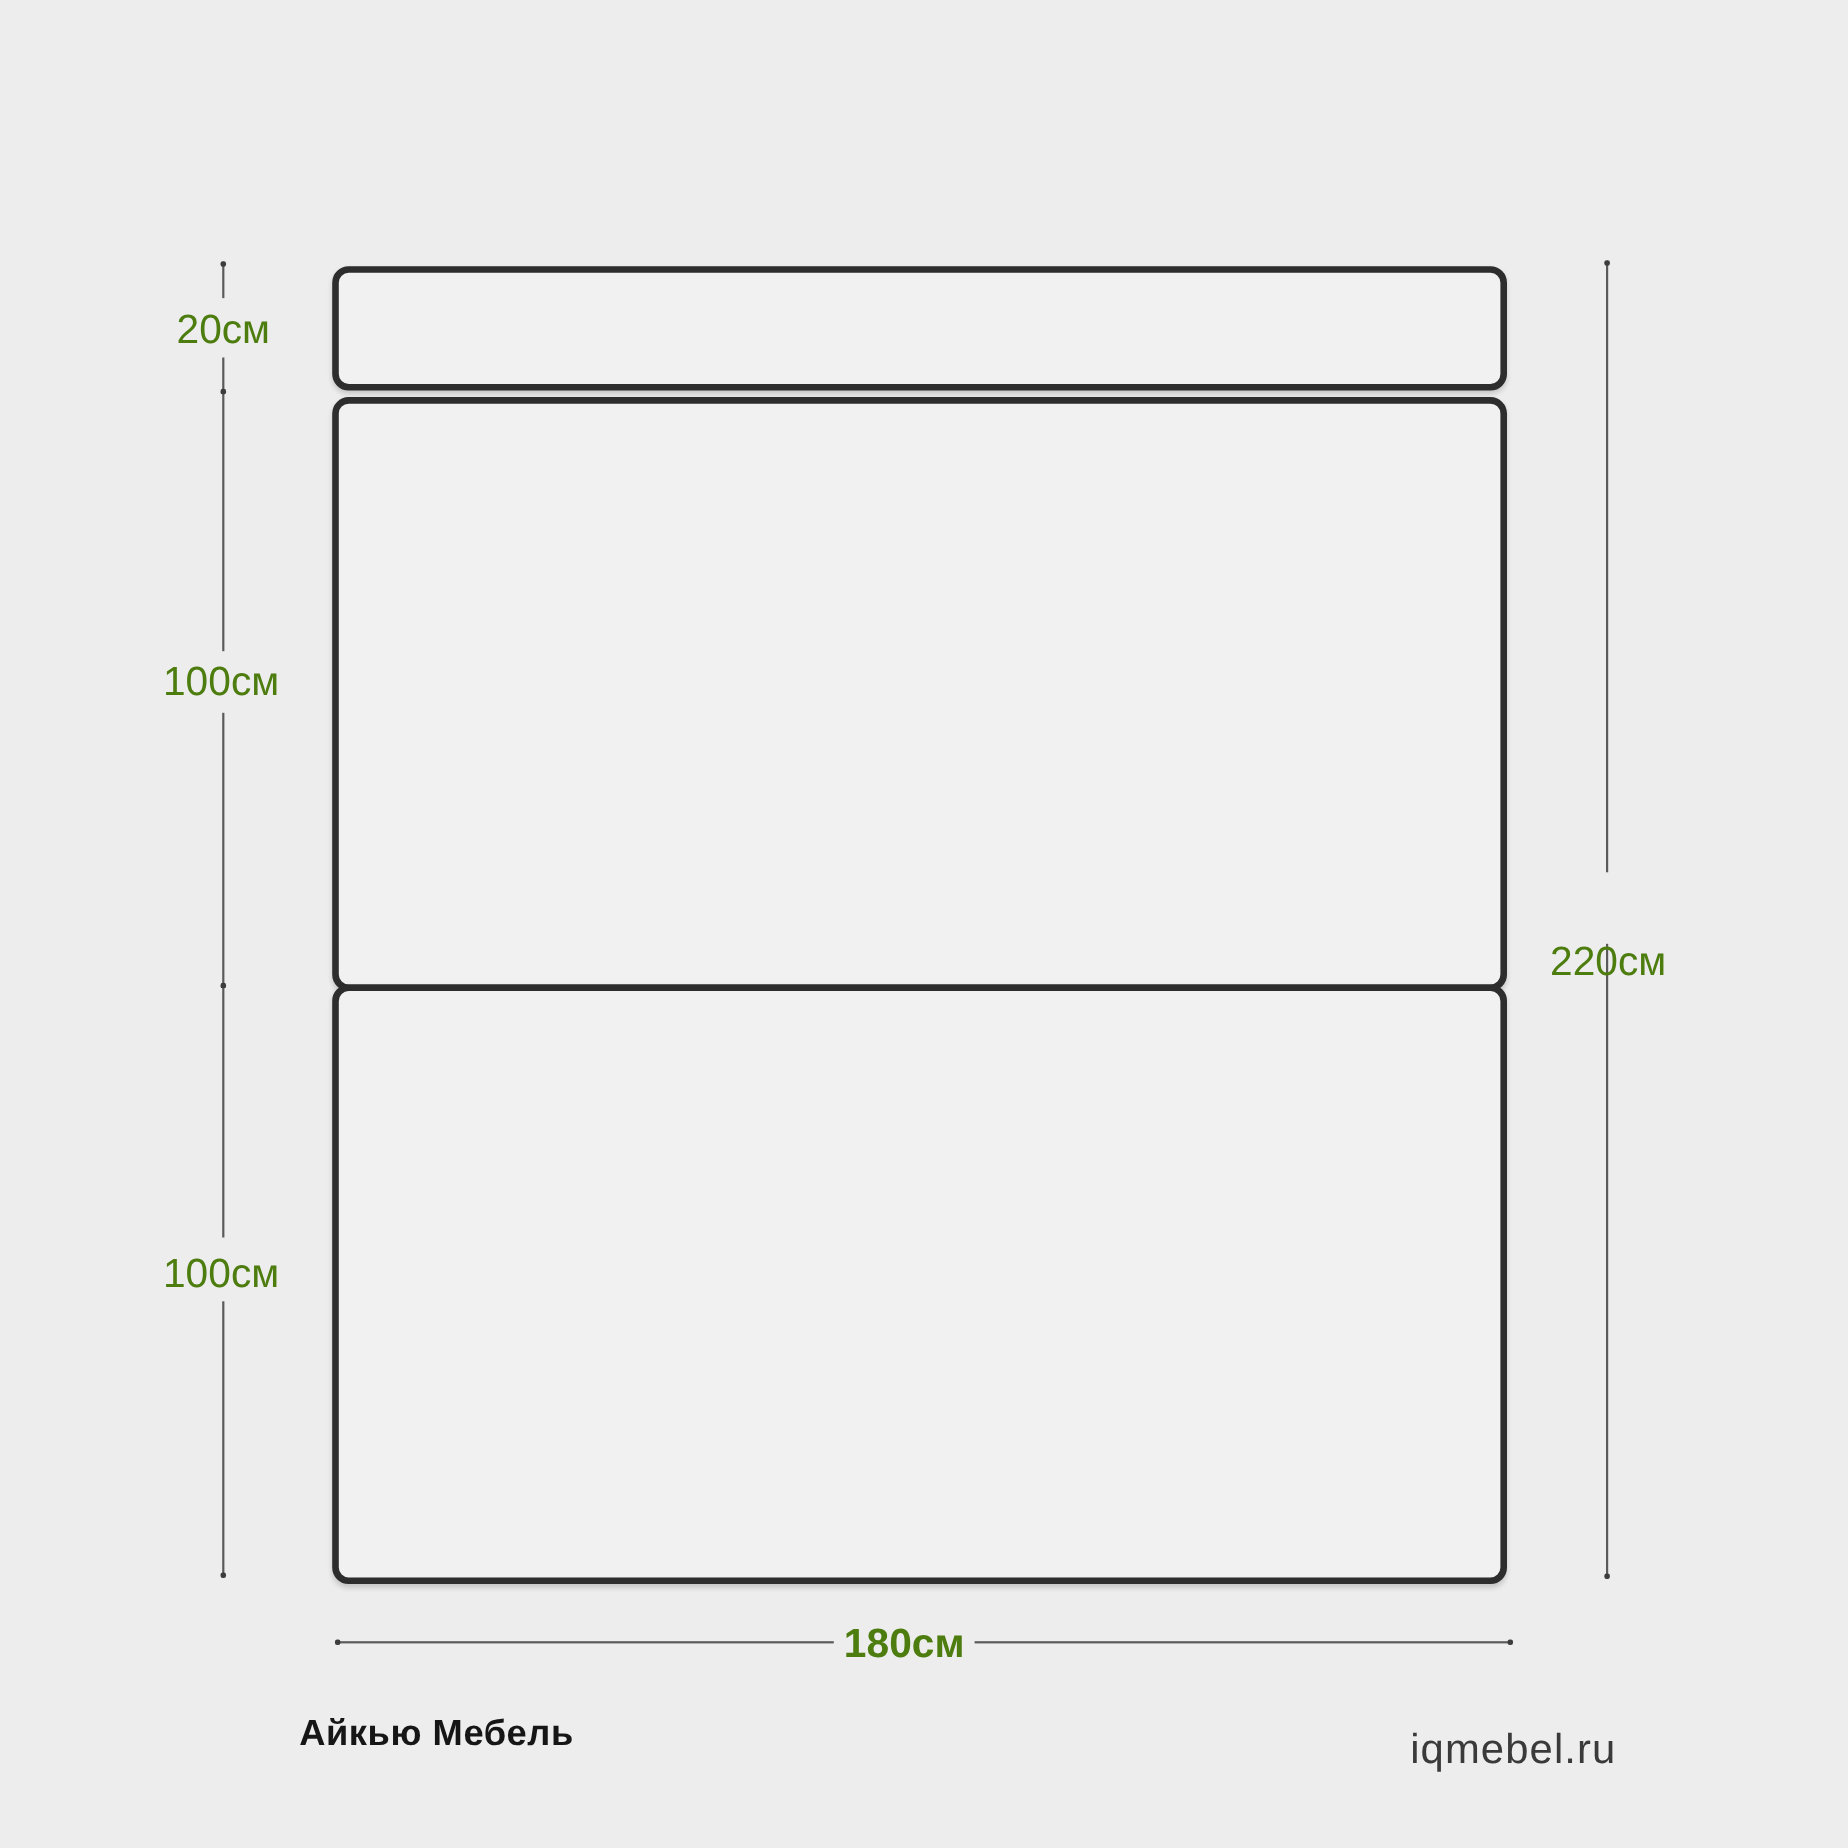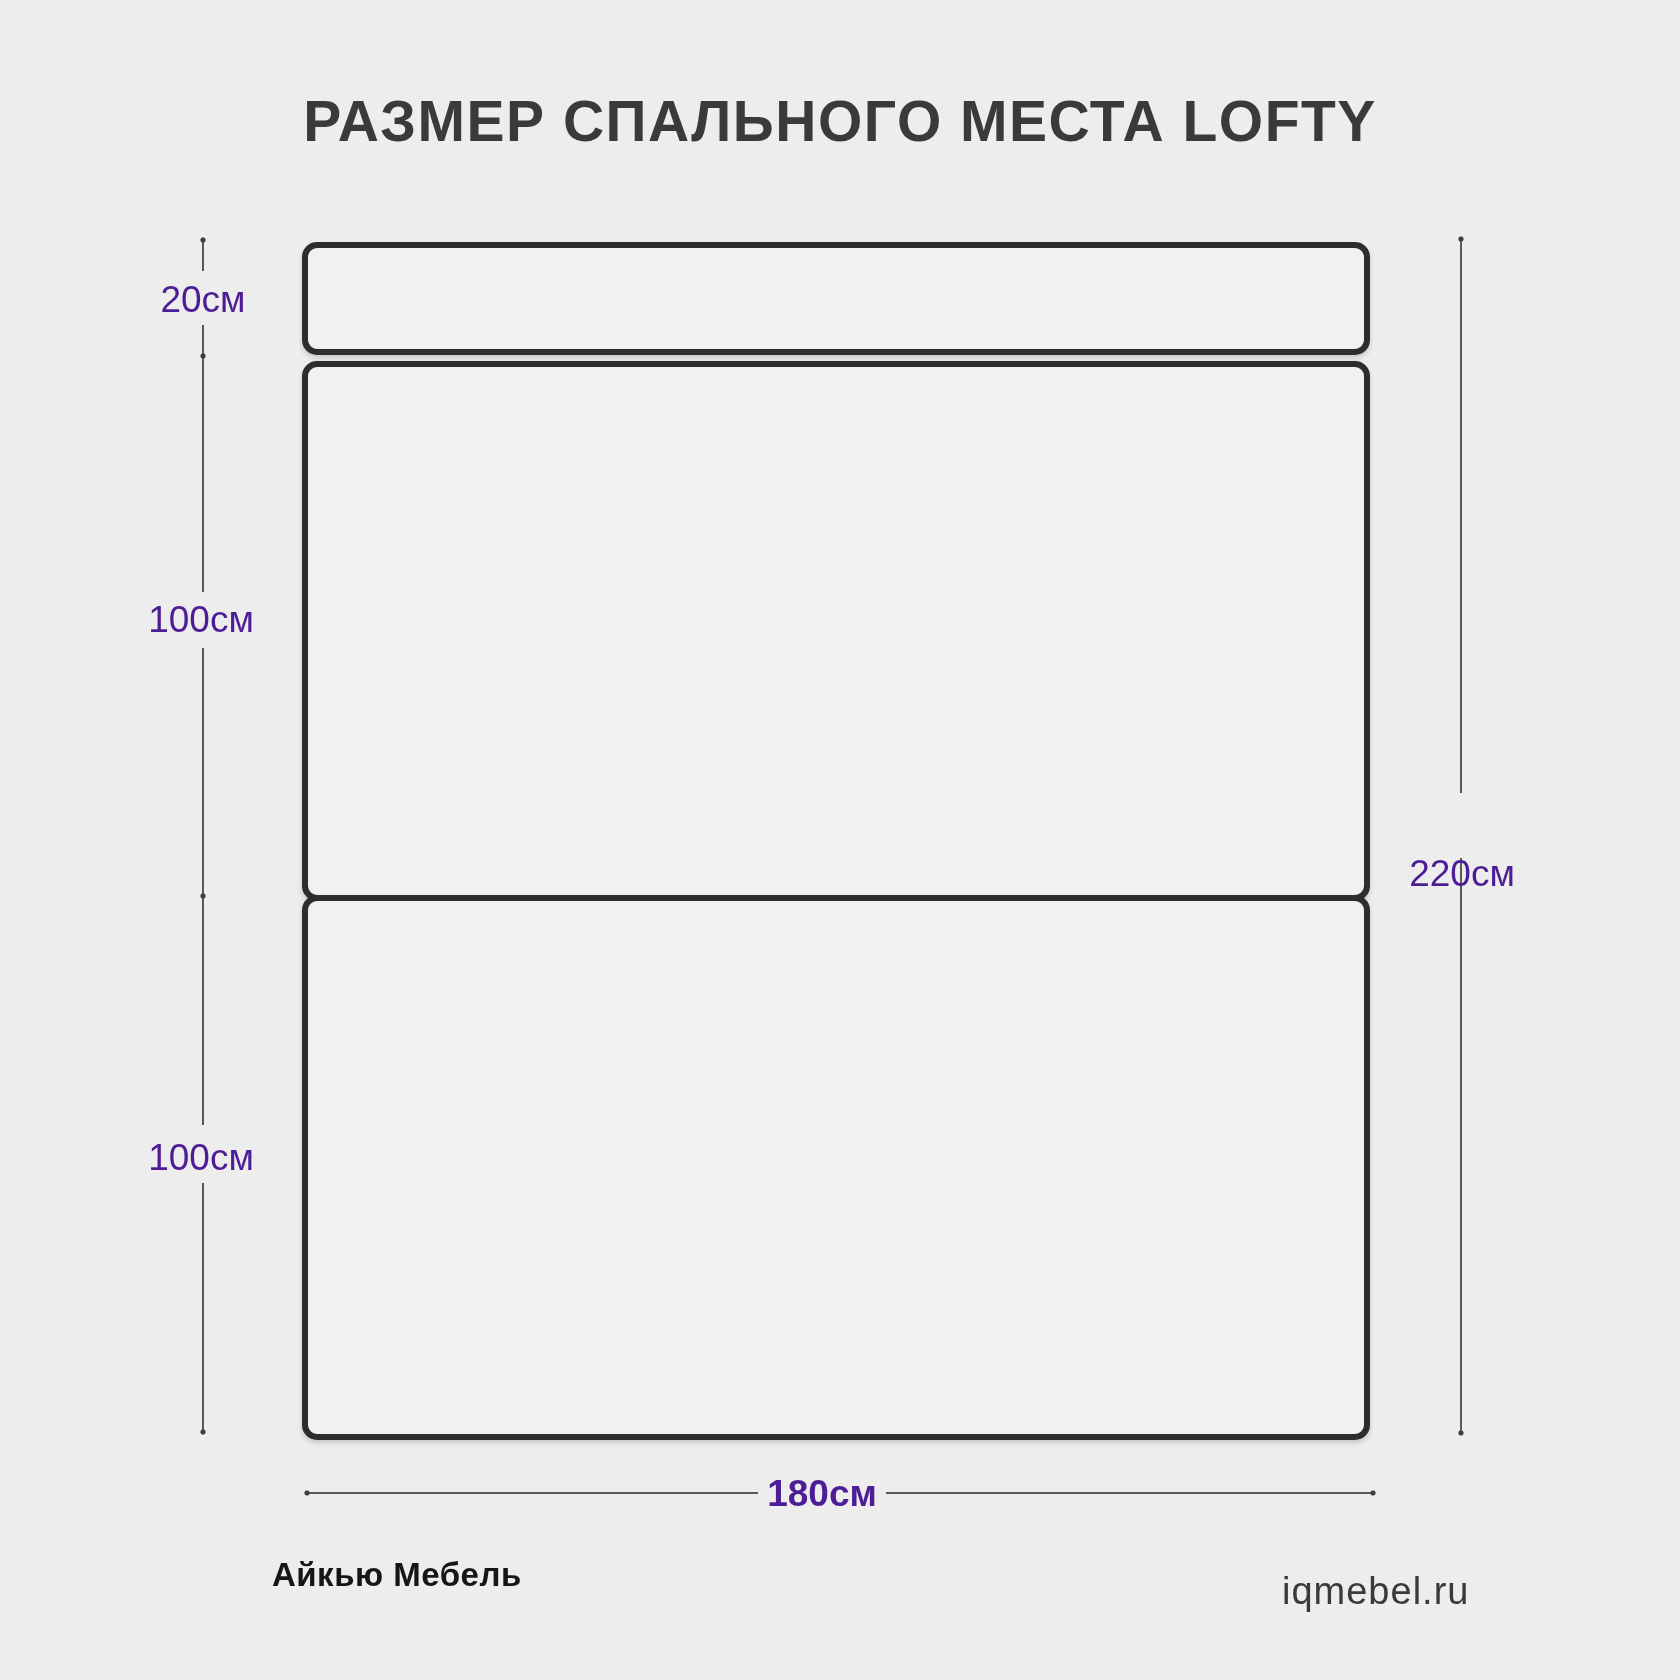--- a/index.html
+++ b/index.html
@@ -47,21 +47,21 @@
     width: 5px; height: 5px;
     background: #3d3d3d;
     border-radius: 2px;
     transform: translate(-50%,-50%);
   }
   .dim-label {
     position: absolute;
     transform: translate(-50%,-50%);
     font-size: 37px;
     font-weight: 400;
-    color: #4c1d95;
+    color: #4d7c0f;
     white-space: nowrap;
   }
   .brand {
     position: absolute;
     left: 235px; top: 1556px;
     font-size: 33px;
     font-weight: 700;
     letter-spacing: 0.5px;
     color: #161616;
     margin-left: 37px;
@@ -74,21 +74,20 @@
     letter-spacing: 1px;
     color: #3a3a3a;
     text-align: center;
   }
 </style>
 </head>
 <body>
 
 <div class="canvas">
 
-  <h1 class="title">РАЗМЕР СПАЛЬНОГО МЕСТА LOFTY</h1>
 
   <div class="rect rect-headboard"></div>
   <div class="rect rect-upper"></div>
   <div class="rect rect-lower"></div>
 
   <div>
     <div class="vseg" style="left:202px; top:239px; height:32px;"></div>
     <div class="vseg" style="left:202px; top:325px; height:267px;"></div>
     <div class="vseg" style="left:202px; top:648px; height:477px;"></div>
     <div class="vseg" style="left:202px; top:1183px; height:250px;"></div>

